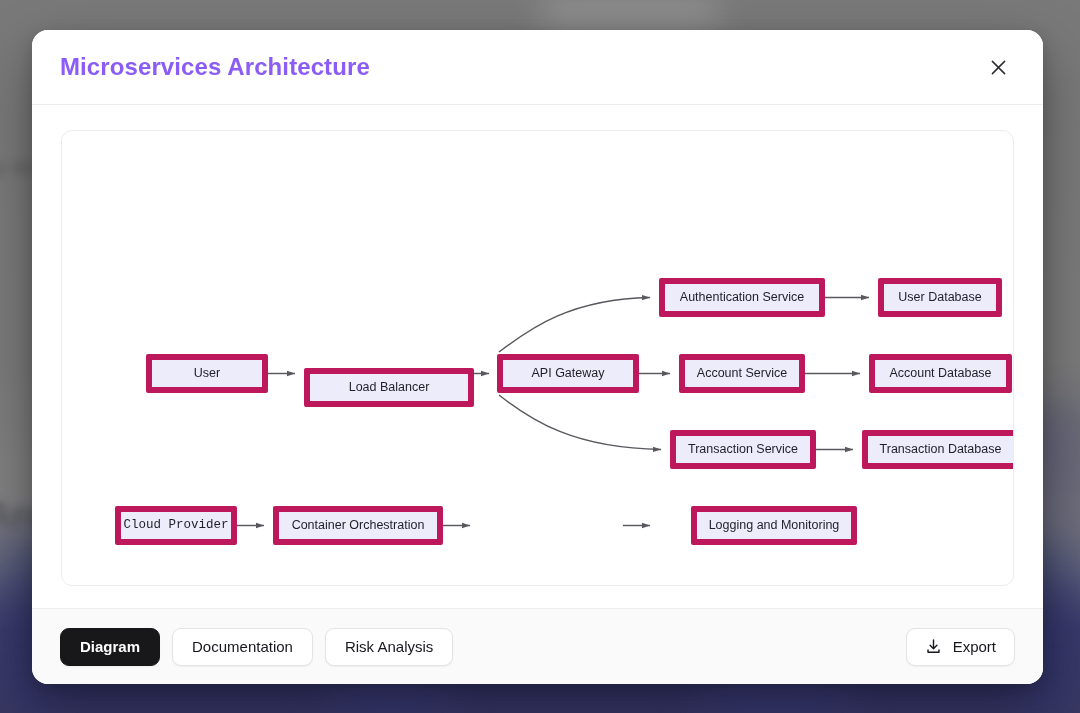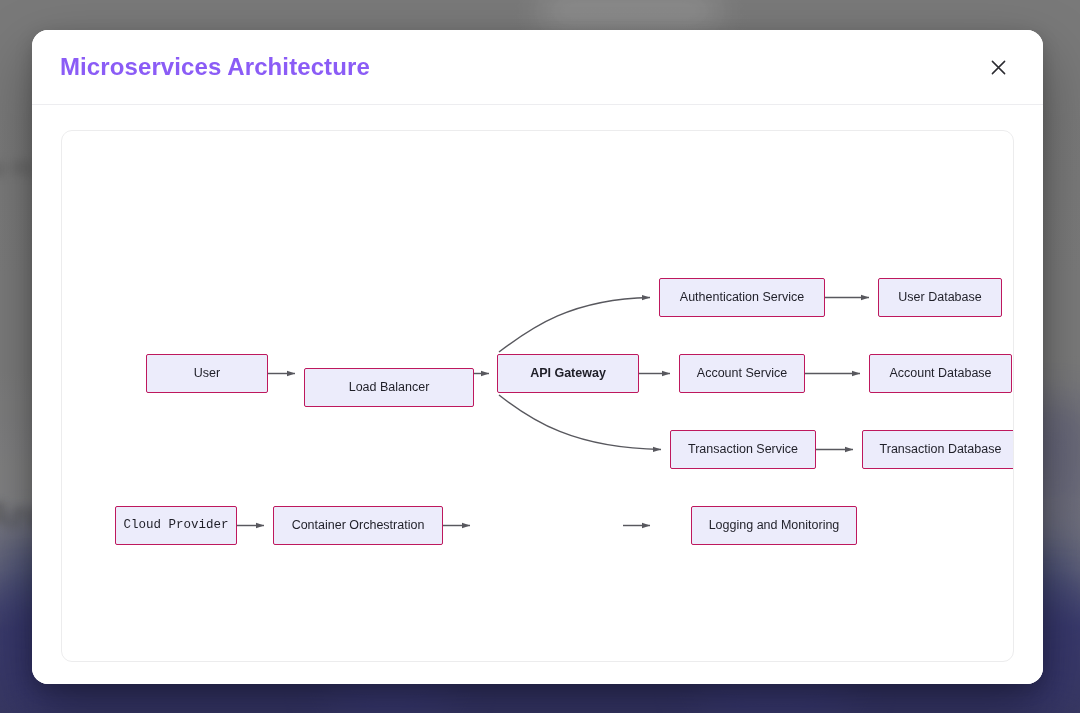--- a/index.html
+++ b/index.html
@@ -120,21 +120,21 @@
     border: 1px solid #ececed;
     border-radius: 11px;
     background: #ffffff;
     overflow: hidden;
   }
 
   
   .node {
     position: absolute;
     background: #ececfb;
-    border: 1px solid #be185d;
+    border: 6px solid #be185d;
     border-radius: 2px;
     display: flex;
     align-items: center;
     justify-content: center;
     font-size: 12.5px;
     color: #1f1f28;
     line-height: 1;
     text-align: center;
     white-space: nowrap;
     padding: 0 6px;
@@ -246,28 +246,42 @@
           <path d="M754,318.5 L791,318.5"></path>
 
           <path d="M175,394.5 L202,394.5"></path>
           <path d="M381,394.5 L408,394.5"></path>
           <path d="M561,394.5 L588,394.5"></path>
         </g>
       </svg>
 
       <div class="node" style="left:84px; top:223px; width:122px; height:39px;">User</div>
       <div class="node" style="left:242px; top:223px; width:170px; height:39px;margin-top:14px;">Load Balancer</div>
-      <div class="node" style="left:435px; top:223px; width:142px; height:39px;font-weight:bold;">API Gateway</div>
+      <div class="node" style="left:435px; top:223px; width:142px; height:39px;">API Gateway</div>
       <div class="node" style="left:597px; top:147px; width:166px; height:39px;">Authentication Service</div>
       <div class="node" style="left:816px; top:147px; width:124px; height:39px;">User Database</div>
       <div class="node" style="left:617px; top:223px; width:126px; height:39px;">Account Service</div>
       <div class="node" style="left:807px; top:223px; width:143px; height:39px;">Account Database</div>
       <div class="node" style="left:608px; top:299px; width:146px; height:39px;">Transaction Service</div>
       <div class="node" style="left:800px; top:299px; width:157px; height:39px;">Transaction Database</div>
       <div class="node" style="left:53px; top:375px; width:122px; height:39px;font-family:Liberation Mono, monospace;">Cloud Provider</div>
       <div class="node" style="left:211px; top:375px; width:170px; height:39px;">Container Orchestration</div>
       <div class="node" style="left:629px; top:375px; width:166px; height:39px;">Logging and Monitoring</div>
 
     </div>
   </div>
 
+  <div id="modal-footer">
+    <div id="tab-group">
+      <button class="tab-button active">Diagram</button>
+      <button class="tab-button">Documentation</button>
+      <button class="tab-button">Risk Analysis</button>
+    </div>
+    <button id="export-button">
+      <svg width="17" height="17" viewBox="0 0 18 18">
+        <path d="M9 2 L9 11 M5.4 7.7 L9 11.3 L12.6 7.7" stroke="#17171d" stroke-width="1.5" fill="none" stroke-linecap="round" stroke-linejoin="round"></path>
+        <path d="M3.2 12.6 L3.2 15 L14.8 15 L14.8 12.6" stroke="#17171d" stroke-width="1.5" fill="none" stroke-linecap="round" stroke-linejoin="round"></path>
+      </svg>
+      <span>Export</span>
+    </button>
+  </div>
 
 </div>
 
 </body></html>

